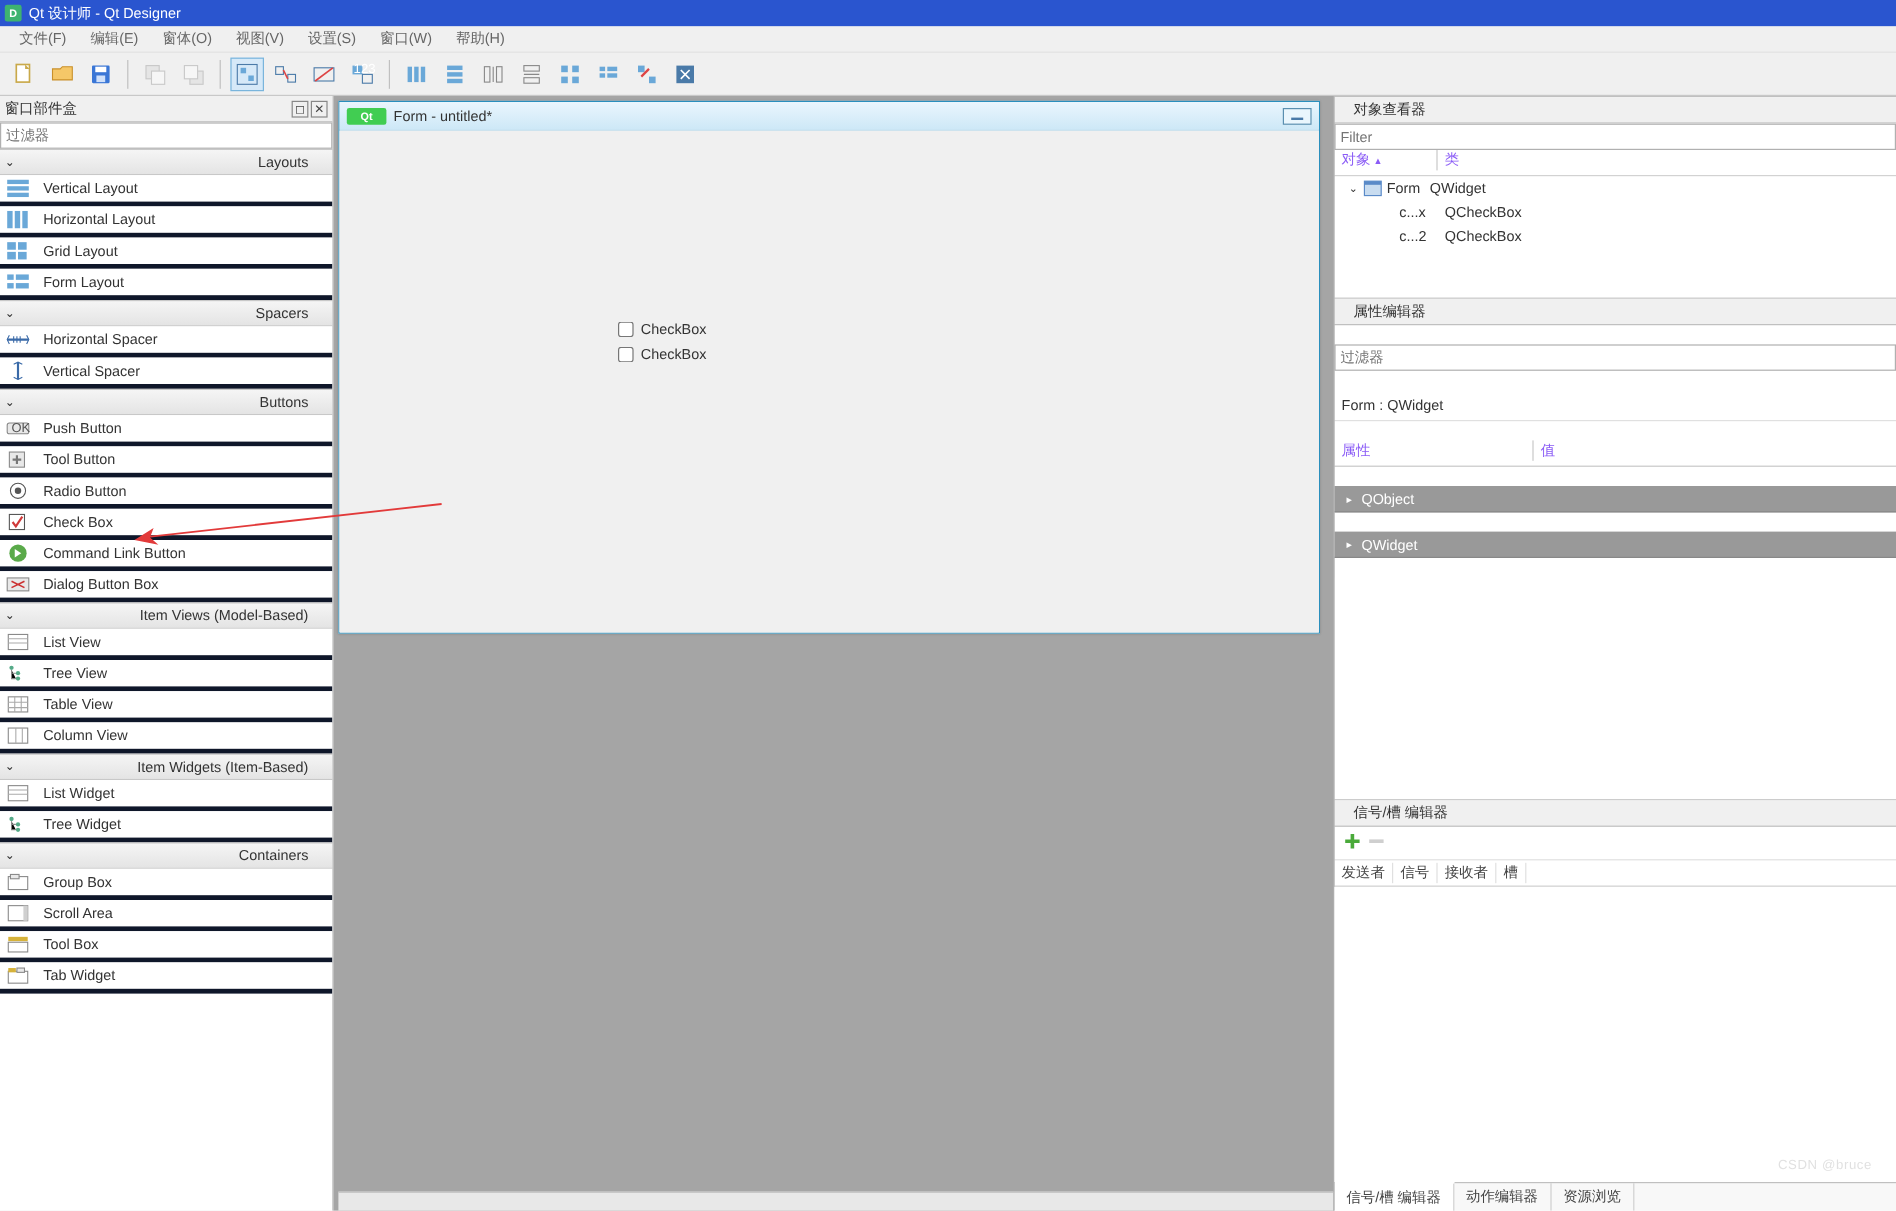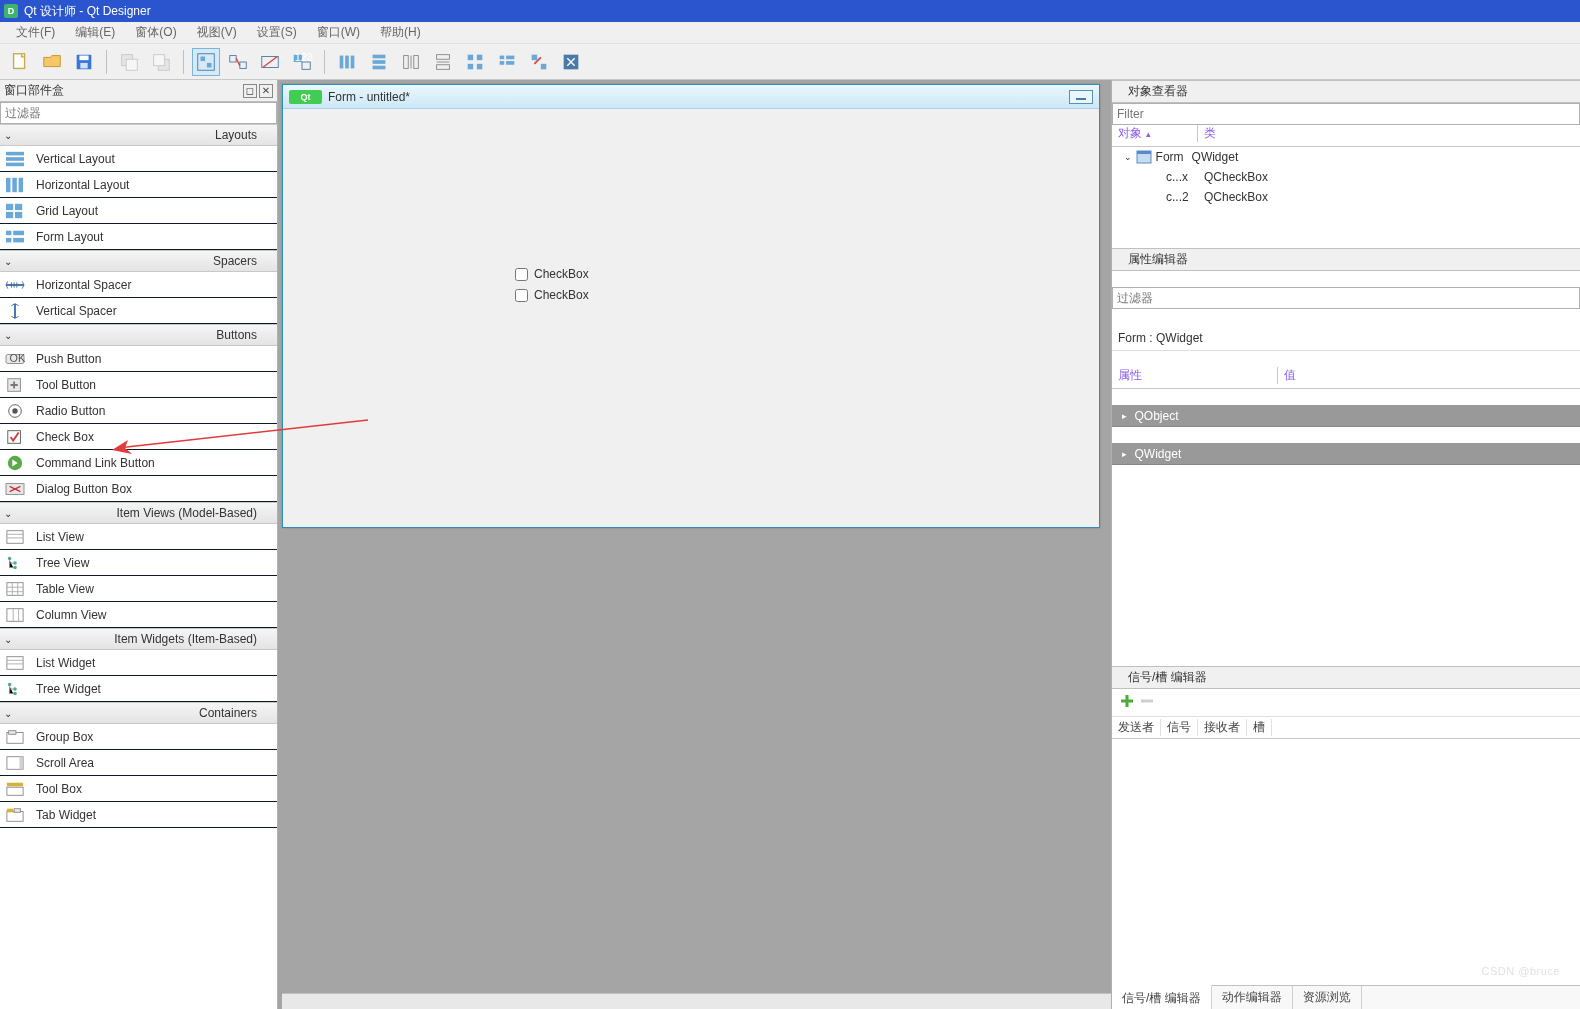--- a/index.html
+++ b/index.html
@@ -30,21 +30,21 @@
 .dock-title .dock-btns { display: flex; gap: 2px; }
 .dock-title .dock-btn { width: 14px; height: 14px; display: flex; align-items: center; justify-content: center; border: 1px solid #888; font-size: 10px; color: #444; }
 .filter-input { width: 100%; height: 22px; border: 1px solid #b0b0b0; padding: 0 4px; color: #888; font-size: 12px; outline: none; }
 .widget-scroll { flex: 1; overflow-y: auto; position: relative; }
 .widget-scroll::-webkit-scrollbar { width: 16px; }
 .widget-scroll::-webkit-scrollbar-track { background: #f0f0f0; }
 .widget-scroll::-webkit-scrollbar-thumb { background: #c0c0c0; border: 1px solid #a0a0a0; }
 .cat-header { background: linear-gradient(#f5f5f5,#e4e4e4); border-top: 1px solid #c8c8c8; border-bottom: 1px solid #c8c8c8; height: 22px; display: flex; align-items: center; padding-left: 4px; color: #333; }
 .cat-header .chev { margin-right: 6px; font-size: 10px; }
 .cat-header .lbl { flex: 1; text-align: right; padding-right: 20px; }
-.widget-item { height: 26px; display: flex; align-items: center; padding-left: 4px; gap: 10px; background: #fff; border-bottom: 1px solid #0f172a; color: #333; }
+.widget-item { height: 26px; display: flex; align-items: center; padding-left: 4px; gap: 10px; background: #fff; border-bottom: 4px solid #0f172a; color: #333; }
 .widget-item .wi-icon { width: 22px; height: 20px; display: flex; align-items: center; justify-content: center; }
 
 
 .center { flex: 1; background: #a5a5a5; display: flex; flex-direction: column; position: relative; border-right: 1px solid #b0b0b0; }
 .form-window { position: absolute; left: 4px; top: 4px; width: 818px; height: 444px; background: #fff; border: 1px solid #2a8fbd; box-shadow: 0 0 2px rgba(0,0,0,0.2); }
 .form-titlebar { height: 24px; background: linear-gradient(#eaf6fd,#cde8f7); display: flex; align-items: center; padding: 0 6px; justify-content: space-between; border-bottom: 1px solid #a8d4ea; }
 .form-titlebar .left { display: flex; align-items: center; gap: 6px; color: #333; }
 .form-titlebar .qt-icon { width: 33px; height: 14px; background: #41cd52; border-radius: 2px; color: #fff; font-size: 9px; font-weight: bold; display: flex; align-items: center; justify-content: center; }
 .form-titlebar .min-btn { width: 24px; height: 14px; border: 1px solid #5a8fb0; display: flex; align-items: center; justify-content: center; background: #eaf6fd; }
 .form-canvas { position: relative; width: 100%; height: calc(100% - 24px); background-image: radial-gradient(#c8c8c8 0.5px, #f0f0f0 0.5px); background-size: 8px 8px; background-color: #f0f0f0; }

